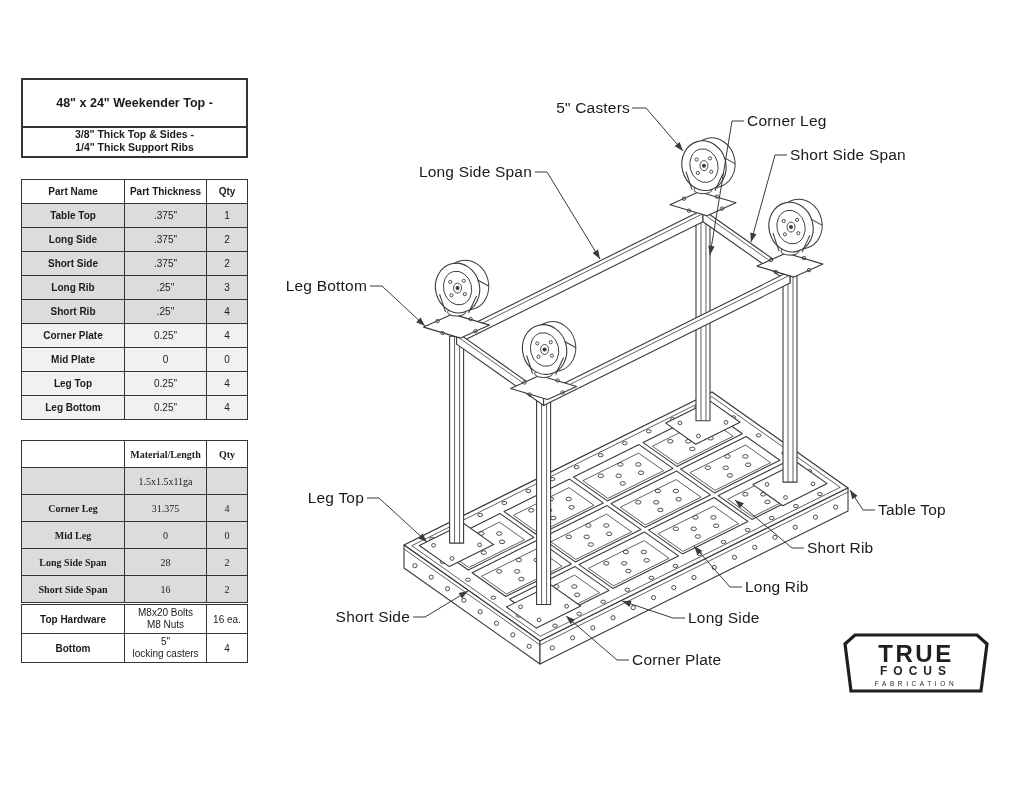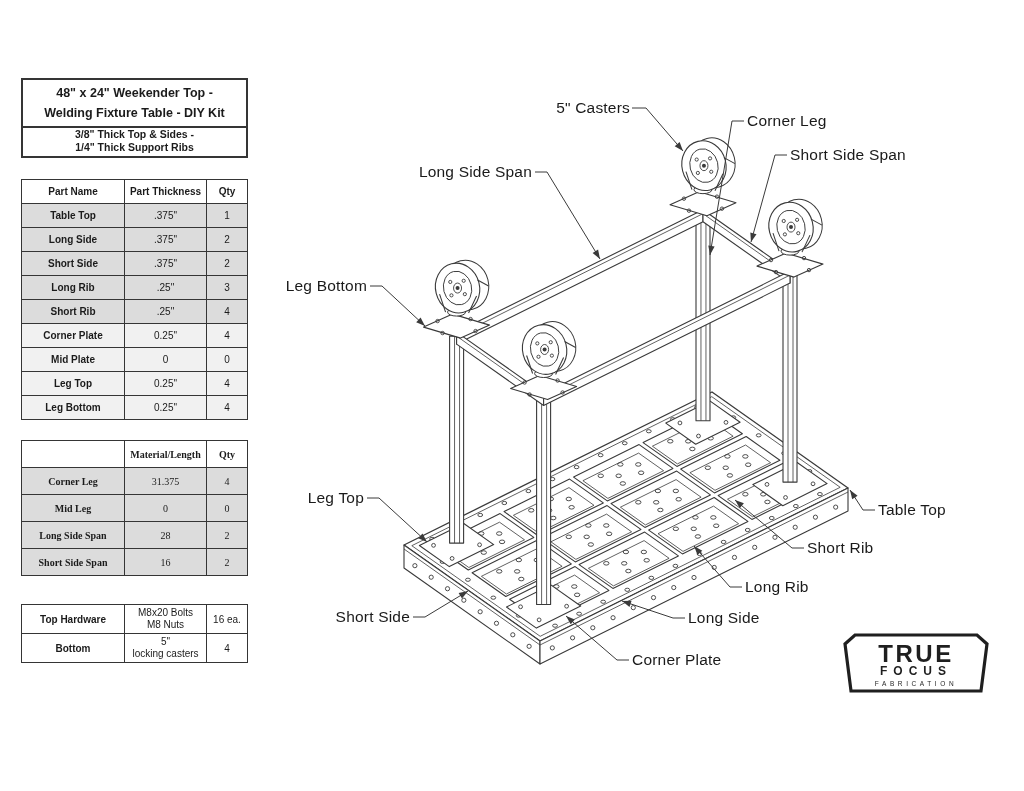--- a/index.html
+++ b/index.html
@@ -38,21 +38,20 @@
   #logo-svg { position:absolute; left:842px; top:632px; }
 </style>
 </head>
 <body>
 
 <div class="sheet">
 
   <div class="title-block">
     <div class="title-main">
       <div>48" x 24" Weekender Top -</div>
-      <div>Welding Fixture Table - DIY Kit</div>
     </div>
     <div class="title-sub">
       <div>3/8" Thick Top &amp; Sides -</div>
       <div>1/4" Thick Support Ribs</div>
     </div>
   </div>
 
   <table class="spec" id="parts-table">
     <colgroup>
         <col style="width:103px">
@@ -117,20 +116,25 @@
     <colgroup>
         <col style="width:103px">
         <col style="width:82px">
         <col style="width:41px">
       </colgroup>
     <tbody>
         <tr>
       <th></th>
       <th>Material/Length</th>
       <th>Qty</th>
+    </tr>
+    <tr class="row-a">
+      <td class="c-name"></td>
+      <td>1.5x1.5x11ga</td>
+      <td></td>
     </tr>
     <tr class="row-a">
       <td class="c-name">Corner Leg</td>
       <td>31.375</td>
       <td>4</td>
     </tr>
     <tr class="row-a">
       <td class="c-name">Mid Leg</td>
       <td>0</td>
       <td>0</td>

